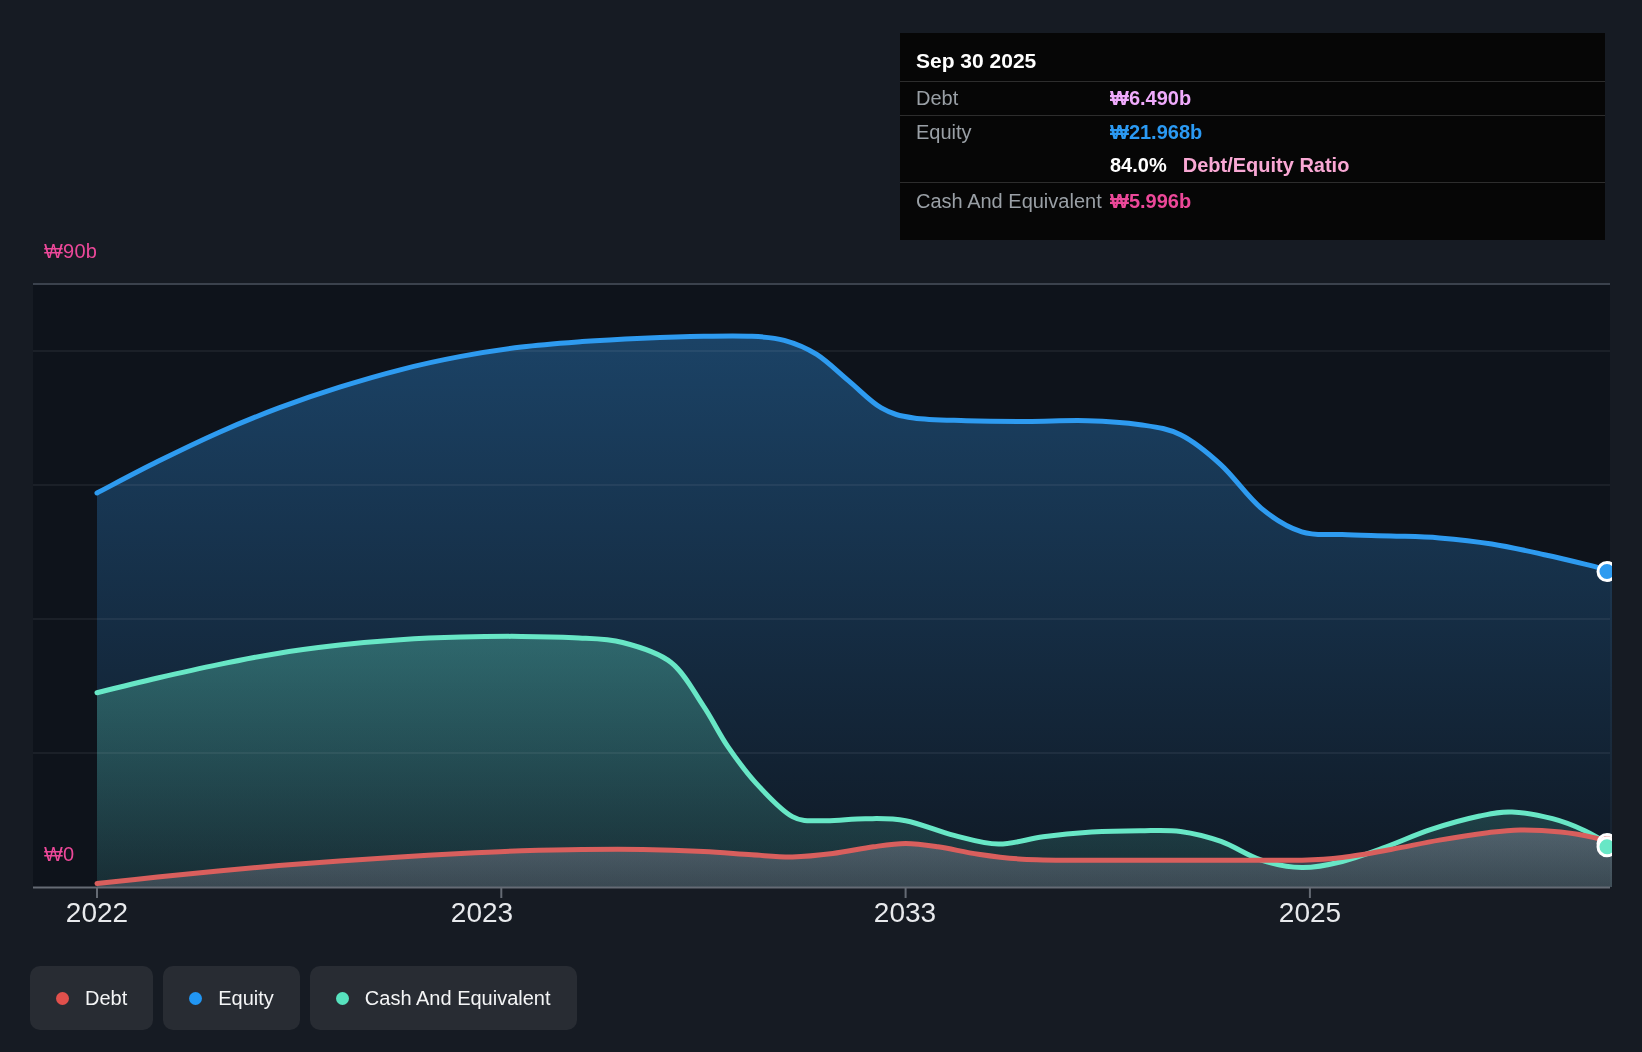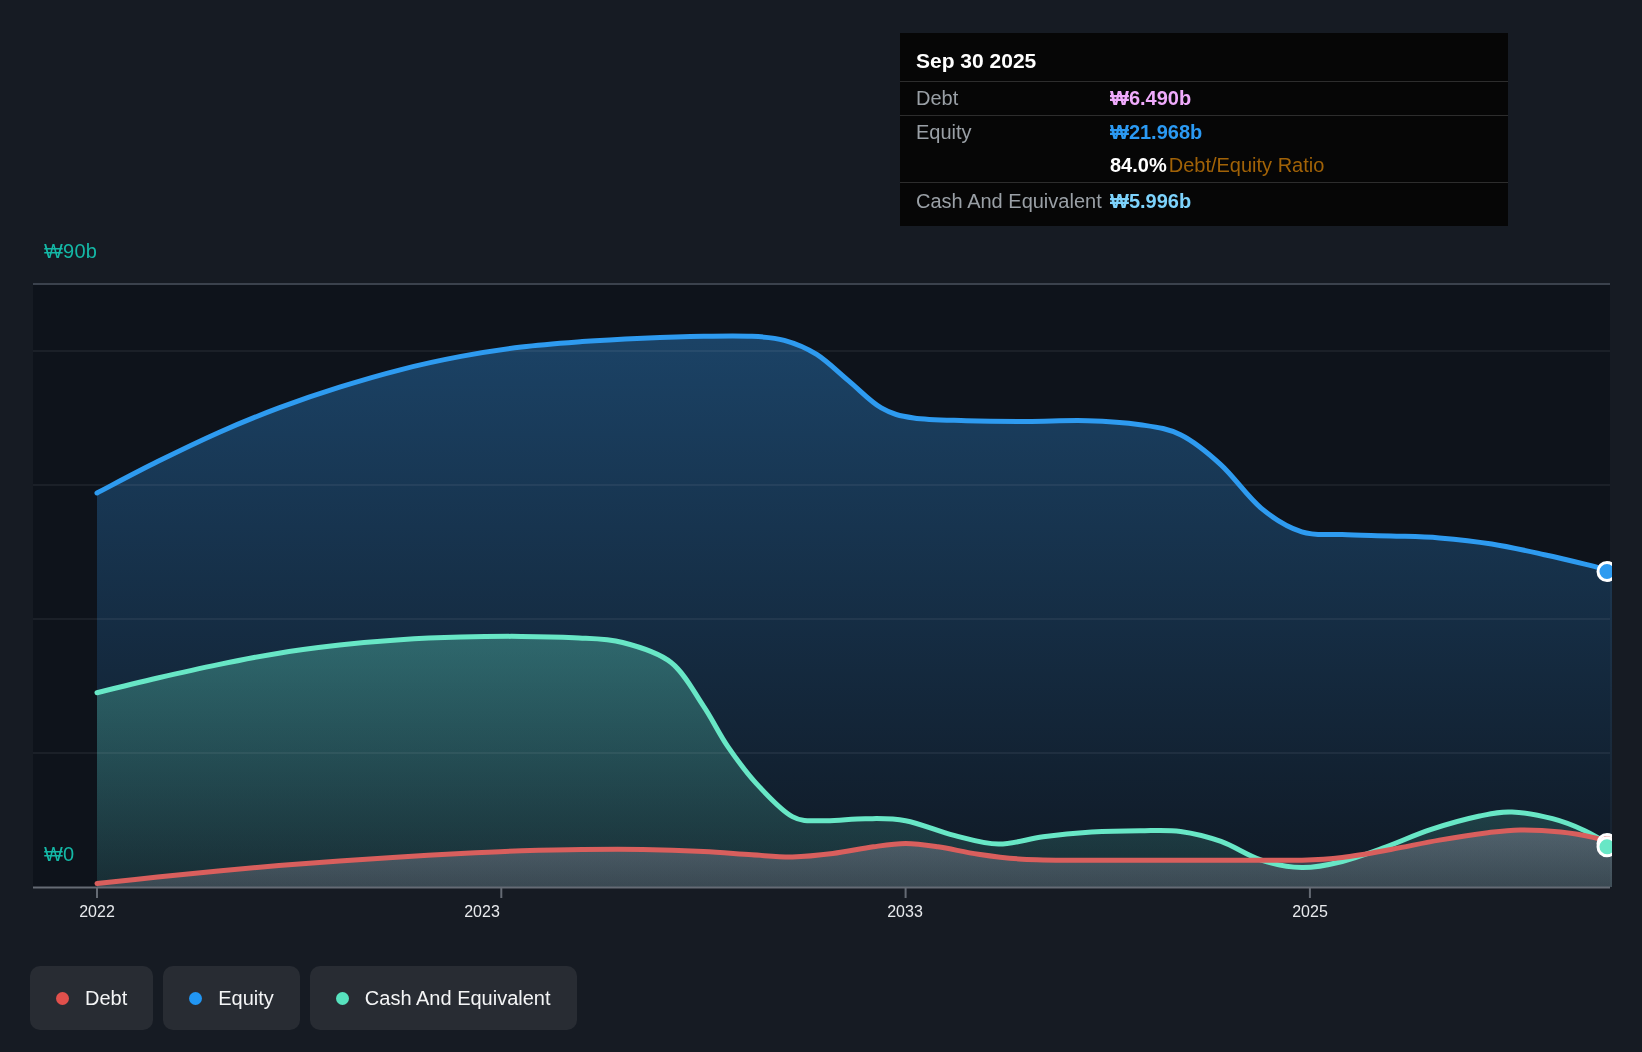--- a/index.html
+++ b/index.html
@@ -1,39 +1,39 @@
 <!DOCTYPE html>
 <html><head>
 <meta charset="utf-8">
 <style>
   html,body{margin:0;padding:0;background:#161B23;}
   .stage{position:relative;width:1642px;height:1052px;background:#161B23;
          font-family:"Liberation Sans",sans-serif;overflow:hidden;}
   #chart-svg{position:absolute;left:0;top:0;}
 
-  .ylabel{position:absolute;color:#14b8a6;font-size:20px;letter-spacing:.2px;}
+  .ylabel{position:absolute;color:#ec4899;font-size:20px;letter-spacing:.2px;}
   .ylabel.top{left:44px;top:240px;}
   .ylabel.zero{left:44px;top:843px;}
 
-  .xlabel{position:absolute;top:897px;width:90px;text-align:center;color:#E8EAED;font-size:16px;margin-top:6px;}
+  .xlabel{position:absolute;top:897px;width:90px;text-align:center;color:#E8EAED;font-size:28px;}
   .xlabel.x2022{left:52px;}
   .xlabel.x2023{left:437px;}
   .xlabel.x2024{left:860px;}
   .xlabel.x2025{left:1265px;text-align:center;}
 
-  .tooltip{position:absolute;left:900px;top:33px;width:608px;background:#060606;
-           border-radius:0;color:#fff;padding-bottom:7px;}
+  .tooltip{position:absolute;left:900px;top:33px;width:705px;background:#060606;
+           border-radius:0;color:#fff;padding-bottom:21px;}
   .tt-title{height:48px;line-height:56px;padding-left:16px;font-size:21px;font-weight:bold;
             border-bottom:1px solid #2d2d2d;}
   .tt-row{display:flex;align-items:center;height:33px;padding-left:16px;font-size:20px;}
   .tt-row.bordered{border-bottom:1px solid #2d2d2d;}
   .tt-row.tall{height:36px;}
   .tt-label{width:194px;color:#9AA0A6;}
   .tt-value{font-weight:bold;}
-  .tt-ratio-label{color:#a16207;font-weight:normal;margin-left:2px;}
+  .tt-ratio-label{color:#f9a8d4;font-weight:bold;margin-left:16px;}
 
   .legend{position:absolute;left:30px;top:966px;display:flex;gap:10px;}
   .legend-item{display:flex;align-items:center;height:64px;background:#282C33;
                border-radius:10px;padding:0 26px;font-size:20px;color:#F4F5F6;cursor:pointer;}
   .legend-dot{width:13px;height:13px;border-radius:50%;margin-right:16px;flex:none;}
 </style>
 </head>
 <body>
 
 <div class="stage">
@@ -104,21 +104,21 @@
       <span class="tt-label">Equity</span>
       <span class="tt-value" style="color: rgb(43, 154, 243);">₩21.968b</span>
     </div>
     <div class="tt-row bordered">
       <span class="tt-label"></span>
       <span class="tt-value">84.0%</span>
       <span class="tt-ratio-label">Debt/Equity Ratio</span>
     </div>
     <div class="tt-row tall">
       <span class="tt-label">Cash And Equivalent</span>
-      <span class="tt-value" style="color: #7dd3fc;">₩5.996b</span>
+      <span class="tt-value" style="color: #ec4899;">₩5.996b</span>
     </div>
   </div>
 
   <div class="legend">
     <div class="legend-item">
       <span class="legend-dot" style="background: rgb(225, 80, 76);"></span>
       <span>Debt</span>
     </div>
     <div class="legend-item">
       <span class="legend-dot" style="background: rgb(33, 150, 243);"></span>

